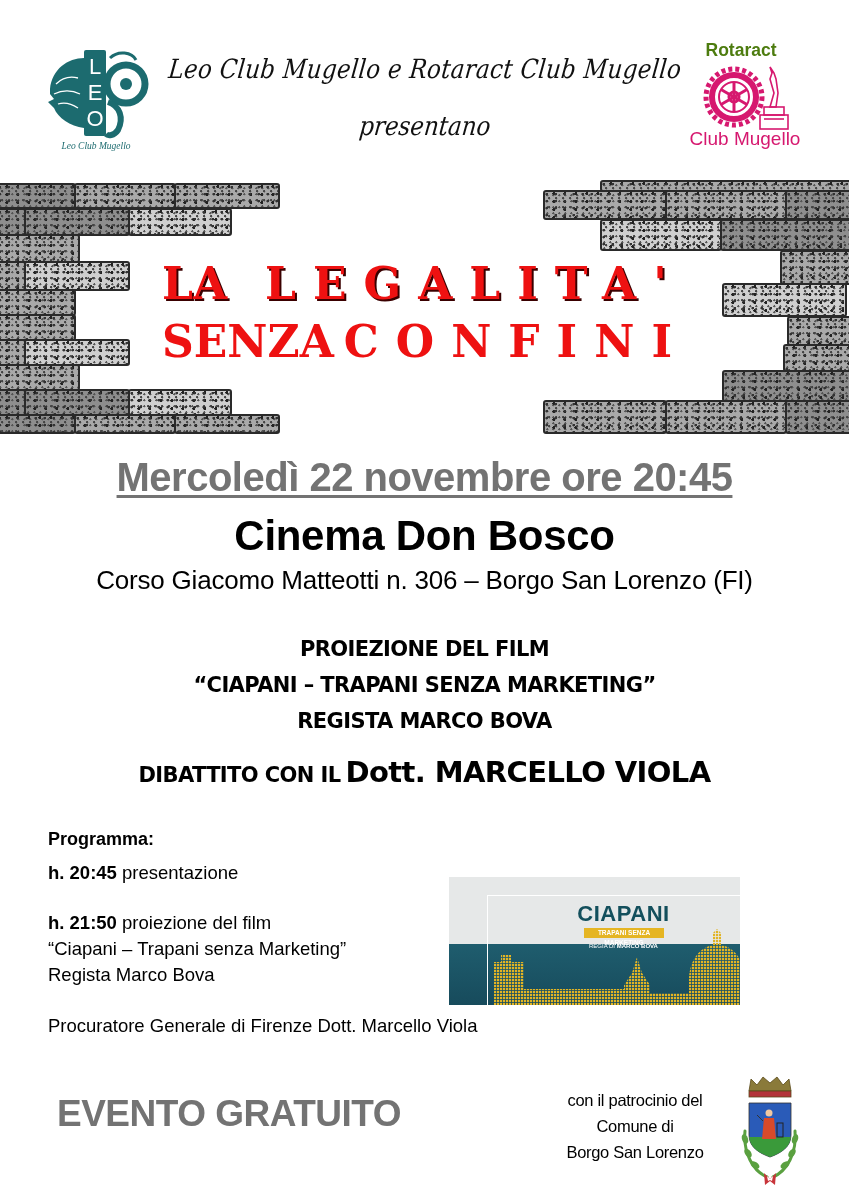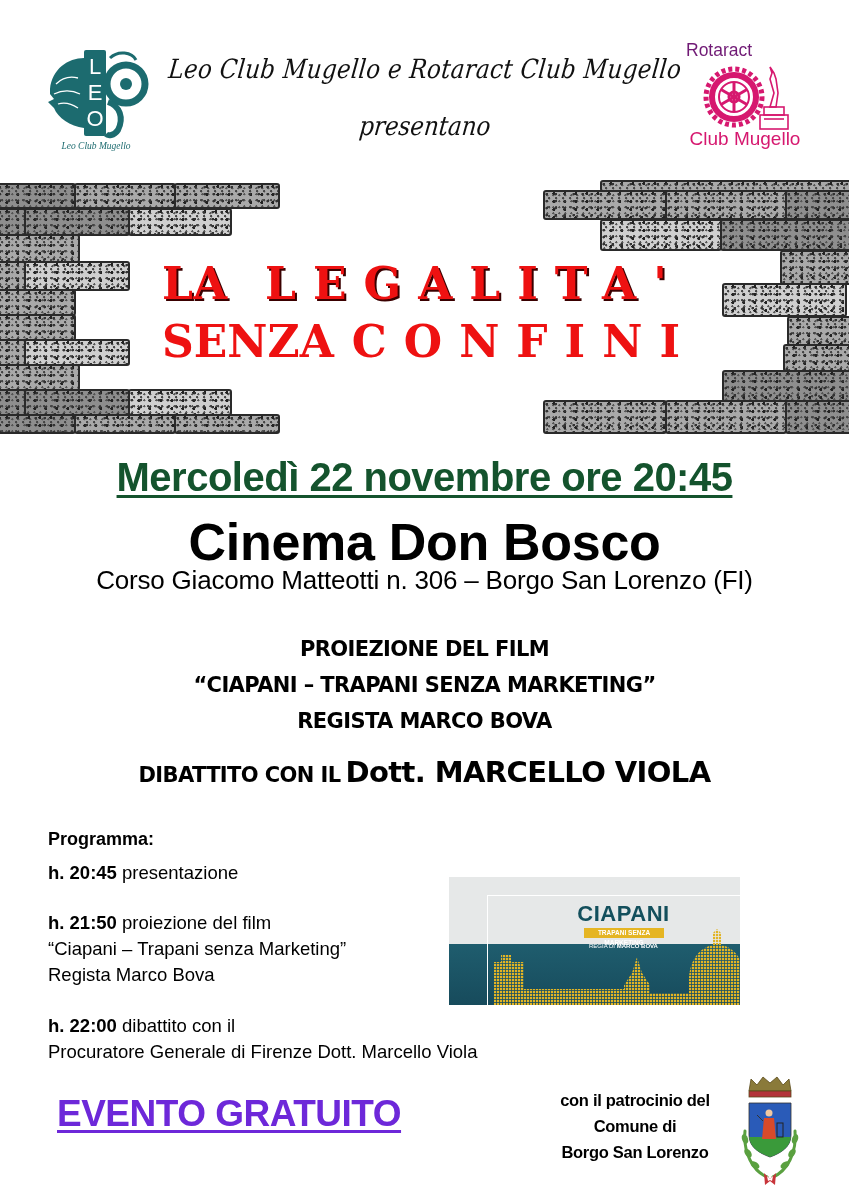--- a/index.html
+++ b/index.html
@@ -13,21 +13,21 @@
     .leo-caption { left: 40px; top: 141px; width: 112px; text-align: center;
       font-family: "Liberation Serif", serif; font-style: italic; font-size: 9.5px; color: #1c6b6f; }
 
     .header-title { left: 150px; top: 56px; width: 550px; text-align: center;
       font-family: "DejaVu Serif", serif; font-style: italic; font-size: 23px; letter-spacing: 0.3px;
       transform: skewX(-6deg) scaleY(1.15); color: #111; }
     .header-sub { left: 150px; top: 113px; width: 550px; text-align: center;
       font-family: "DejaVu Serif", serif; font-style: italic; font-size: 23px;
       transform: skewX(-6deg) scaleY(1.15); color: #111; }
 
-    .rot-top { left: 686px; top: 40px; width: 110px; font-size: 17.5px; color: #701a75; }
+    .rot-top { left: 686px; top: 40px; width: 110px; text-align: center; font-size: 17.5px; color: #4d7c0f; font-weight: bold; }
     .rot-wheel { left: 700px; top: 63px; width: 92px; height: 68px; }
     .rot-bottom { left: 676px; top: 128px; width: 138px; text-align: center; font-size: 19px; color: #d6186f; }
 
     
     .brick { position: absolute; border: 2px solid #2a2a2a; border-radius: 3px;
       background-color: #a9a9a9;
       background-image:
         radial-gradient(circle at 20% 30%, #333 0 1.2px, transparent 1.6px),
         radial-gradient(circle at 60% 70%, #444 0 1px, transparent 1.4px),
         radial-gradient(circle at 80% 20%, #222 0 1.3px, transparent 1.7px),
@@ -39,23 +39,23 @@
     .banner-line1, .banner-line2 { position: absolute; color: #ee1111;
       font-family: "DejaVu Serif", serif; font-weight: bold; white-space: pre;
       text-shadow: 2px 2px 0 #3a0000; }
     .banner-line1 { left: 162px; top: 258px; font-size: 44px; letter-spacing: 0px; }
     .banner-line2 { left: 162px; top: 316px; font-size: 44px; text-shadow: none; }
     .banner-line1 .word1 { margin-right: 38px; text-align: center; }
     .banner-line1 .spaced, .banner-line2 .spaced { letter-spacing: 17px; }
 
     
     .date-line { left: 0; top: 455px; width: 849px; text-align: center;
-      font-size: 40px; font-weight: bold; color: #14532d; letter-spacing: -0.5px; }
+      font-size: 40px; font-weight: bold; color: #737373; letter-spacing: -0.5px; }
     .date-line span { text-decoration: underline; text-decoration-thickness: 3px; text-underline-offset: 4px; }
-    .venue { left: 0; top: 512px; width: 849px; text-align: center; font-size: 52px; font-weight: bold; letter-spacing: -0.3px; }
+    .venue { left: 0; top: 512px; width: 849px; text-align: center; font-size: 42px; font-weight: bold; letter-spacing: -0.3px; }
     .address { left: 0; top: 565px; width: 849px; text-align: center; font-size: 26px; letter-spacing: -0.2px; }
 
     .film-block { left: 0; top: 631px; width: 849px; text-align: center; font-size: 21px; font-weight: bold;
       font-family: "DejaVu Sans", sans-serif; line-height: 36px; letter-spacing: -0.6px; }
     .debate { left: 0; top: 755px; width: 849px; text-align: center; font-weight: bold;
       font-family: "DejaVu Sans", sans-serif; letter-spacing: -0.6px; }
     .debate .small { font-size: 21px; }
     .debate .big { font-size: 29px; }
 
     
@@ -71,23 +71,23 @@
       background: linear-gradient(180deg, #e6e8e8 0 52%, #1f5d6e 52%, #174b5c 100%); }
     .film-frame { position: absolute; left: 38px; top: 18px; width: 270px; height: 114px; border: 1.5px solid #fff; }
     .film-title { position: absolute; left: 0; top: 24px; width: 349px; text-align: center;
       font-size: 22px; font-weight: bold; color: #134f5c; letter-spacing: 0.5px; }
     .film-sub { position: absolute; left: 135px; top: 51px; width: 80px; height: 10px; background: #e5b523;
       color: #fff; font-size: 6.5px; text-align: center; line-height: 10px; font-weight: bold; }
     .film-credit { position: absolute; left: 0; top: 66px; width: 349px; text-align: center; color: #fff; font-size: 6px; }
     .skyline { position: absolute; left: 0; top: 0; width: 349px; height: 128px; }
 
     
-    .free { left: 57px; top: 1093px; font-size: 37px; font-weight: bold; color: #6d28d9; letter-spacing: -0.5px;
-      text-decoration: underline; text-decoration-thickness: 3px; text-underline-offset: 4px; }
-    .patronage { left: 540px; top: 1087px; width: 190px; text-align: center; font-size: 16.5px; font-weight: bold; line-height: 26px; letter-spacing: -0.3px; }
+    .free { left: 57px; top: 1093px; font-size: 37px; font-weight: bold; color: #737373; letter-spacing: -0.5px;
+      text-decoration-thickness: 3px; text-underline-offset: 4px; }
+    .patronage { left: 540px; top: 1087px; width: 190px; text-align: center; font-size: 16.5px; font-weight: normal; line-height: 26px; letter-spacing: -0.3px; }
     .crest { left: 735px; top: 1073px; width: 70px; height: 120px; }
   </style>
 </head>
 <body>
 
 <div class="abs leo-logo">
   <svg width="112" height="100" viewBox="0 0 112 100">
 
     <path d="M10 45 C12 25 28 14 44 14 L44 84 C30 82 18 74 14 64 L8 58 L14 55 L10 50 Z" fill="#1c6b6f"></path>
     <path d="M16 40 C22 34 30 32 38 34 M14 50 C22 46 32 46 40 50 M18 60 C24 58 32 60 38 64" stroke="#fff" stroke-width="1.3" fill="none"></path>
@@ -167,21 +167,21 @@
   <div class="brick light" style="left:722px; top:283px; width:125px; height:34px;"></div>
   <div class="brick" style="left:787px; top:316px; width:68px;  height:30px;"></div>
   <div class="brick" style="left:783px; top:344px; width:72px;  height:28px;"></div>
   <div class="brick dark" style="left:722px; top:370px; width:133px; height:32px;"></div>
   <div class="brick" style="left:543px; top:400px; width:124px; height:34px;"></div>
   <div class="brick" style="left:665px; top:400px; width:122px; height:34px;"></div>
   <div class="brick dark" style="left:785px; top:400px; width:70px;  height:34px;"></div>
 </div>
 
 <div class="banner-line1"><span class="word1">LA</span><span class="spaced">LEGALITA'</span></div>
-<div class="banner-line2"><span style="margin-right:18px;">SENZA</span><span class="spaced">CONFINI</span></div>
+<div class="banner-line2"><span style="margin-right:10px;">SENZA</span><span class="spaced">CONFINI</span></div>
 
 <div class="abs date-line"><span>Mercoledì 22 novembre ore 20:45</span></div>
 <div class="abs venue">Cinema Don Bosco</div>
 <div class="abs address">Corso Giacomo Matteotti n. 306 – Borgo San Lorenzo (FI)</div>
 
 <div class="abs film-block">
   <div>PROIEZIONE DEL FILM</div>
   <div>“CIAPANI – TRAPANI SENZA MARKETING”</div>
   <div>REGISTA MARCO BOVA</div>
 </div>
@@ -197,21 +197,20 @@
   <div><b>h. 20:45</b> <span>presentazione</span></div>
 </div>
 
 <div class="abs prog prog-2">
   <div><b>h. 21:50</b> <span>proiezione del film</span></div>
   <div>“Ciapani – Trapani senza Marketing”</div>
   <div>Regista Marco Bova</div>
 </div>
 
 <div class="abs prog prog-3">
-  <div><b>h. 22:00</b> <span>dibattito con il</span></div>
   <div>Procuratore Generale di Firenze Dott. Marcello Viola</div>
 </div>
 
 <div class="abs film-img">
   <svg class="skyline" viewBox="0 0 349 128">
     <defs>
       <pattern id="dots" width="3" height="3" patternUnits="userSpaceOnUse">
         <rect width="2.2" height="2.2" fill="#e1b424"></rect>
       </pattern>
     </defs>

